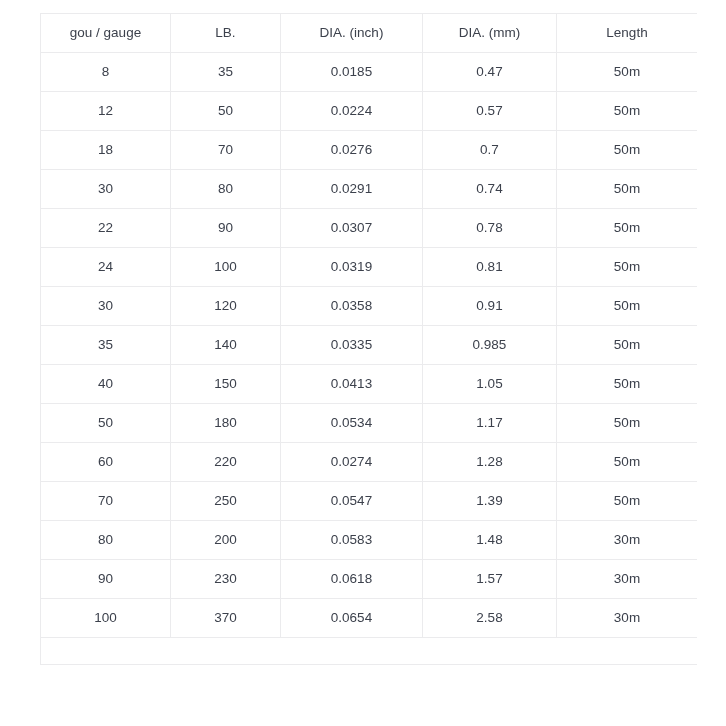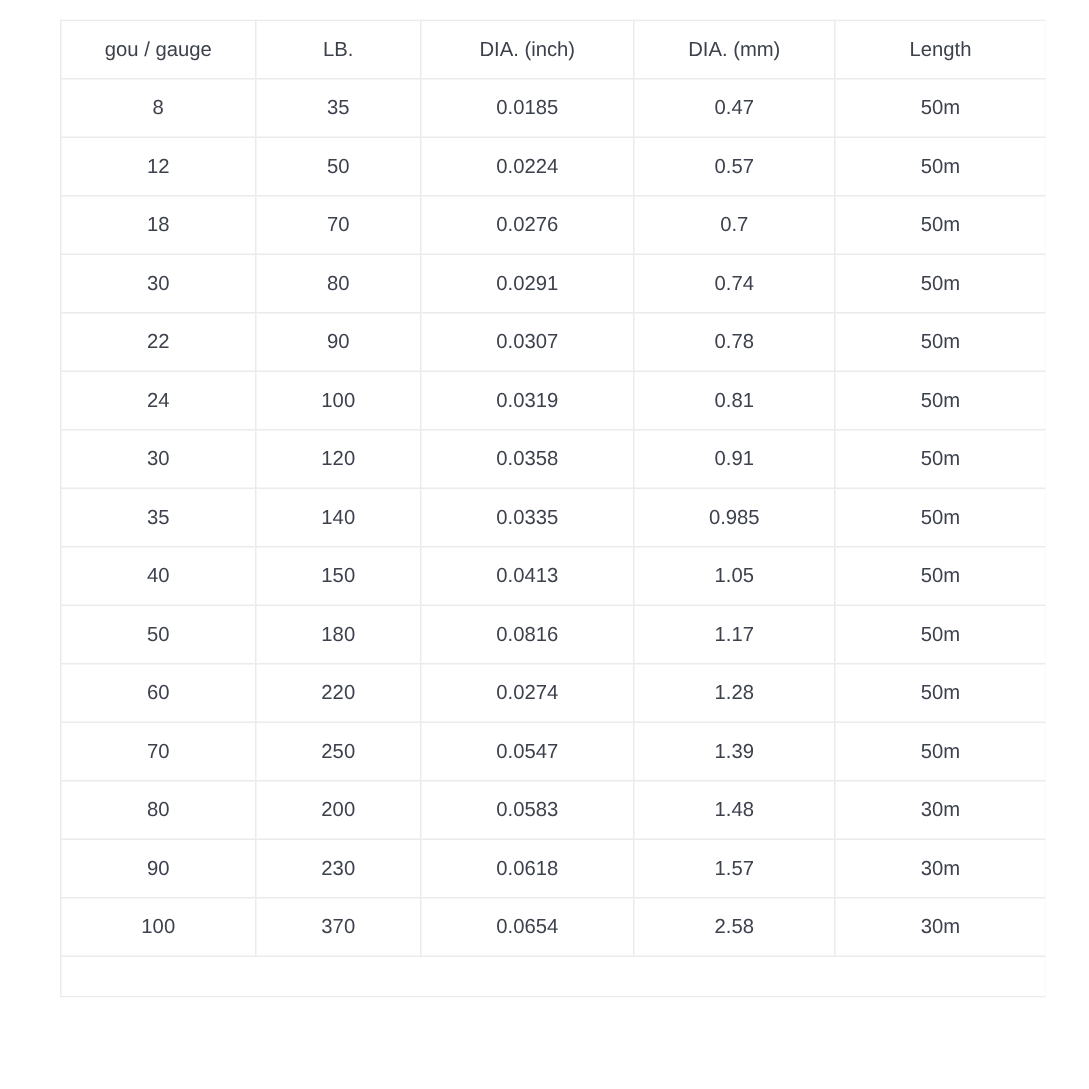--- a/index.html
+++ b/index.html
@@ -156,21 +156,21 @@
           <tr>
             <td>40</td>
             <td>150</td>
             <td>0.0413</td>
             <td>1.05</td>
             <td>50m</td>
           </tr>
           <tr>
             <td>50</td>
             <td>180</td>
-            <td>0.0816</td>
+            <td>0.0534</td>
             <td>1.17</td>
             <td>50m</td>
           </tr>
           <tr>
             <td>60</td>
             <td>220</td>
             <td>0.0274</td>
             <td>1.28</td>
             <td>50m</td>
           </tr>

